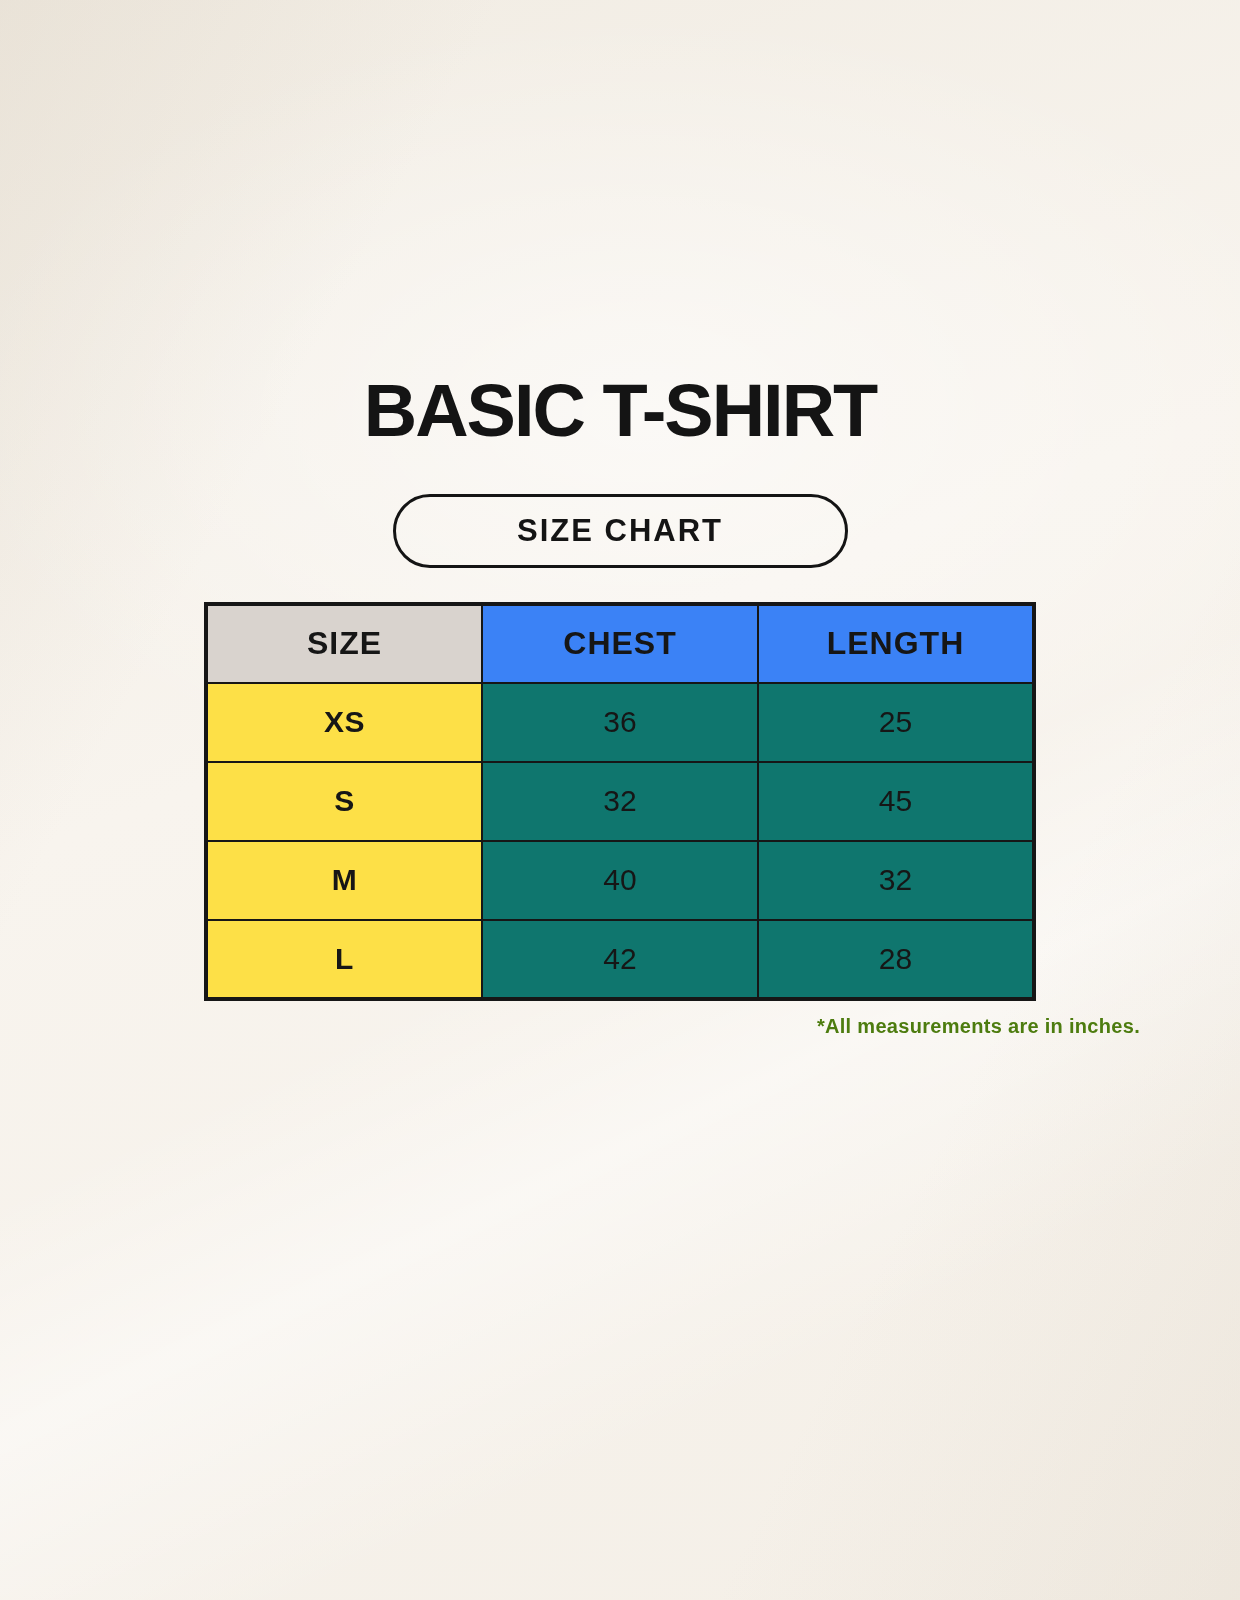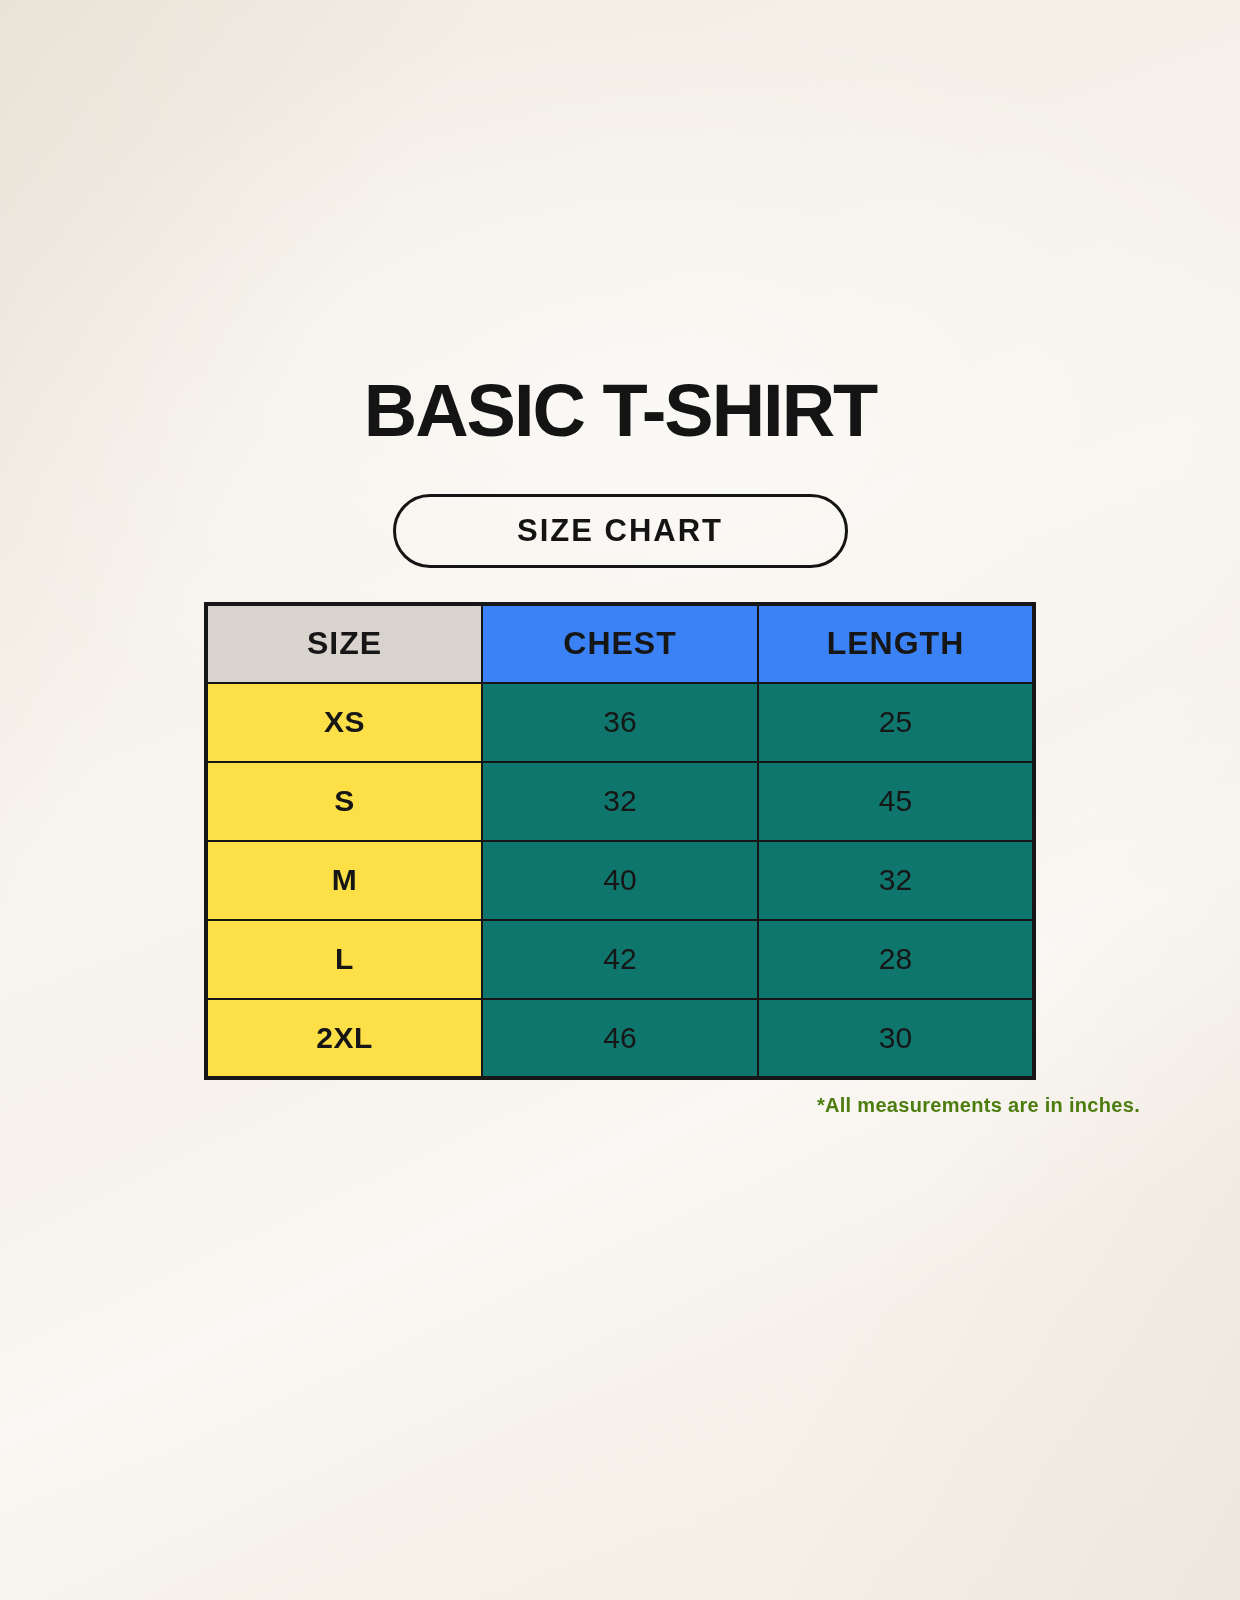--- a/index.html
+++ b/index.html
@@ -126,23 +126,18 @@
       <tr>
         <td class="size-cell">M</td>
         <td class="num-cell">40</td>
         <td class="num-cell">32</td>
       </tr>
       <tr>
         <td class="size-cell">L</td>
         <td class="num-cell">42</td>
         <td class="num-cell">28</td>
       </tr>
-      <tr>
-        <td class="size-cell">2XL</td>
-        <td class="num-cell">46</td>
-        <td class="num-cell">30</td>
-      </tr>
     </tbody>
   </table>
 
   <div class="footnote">*All measurements are in inches.</div>
 
 </div>
 
 </body></html>

